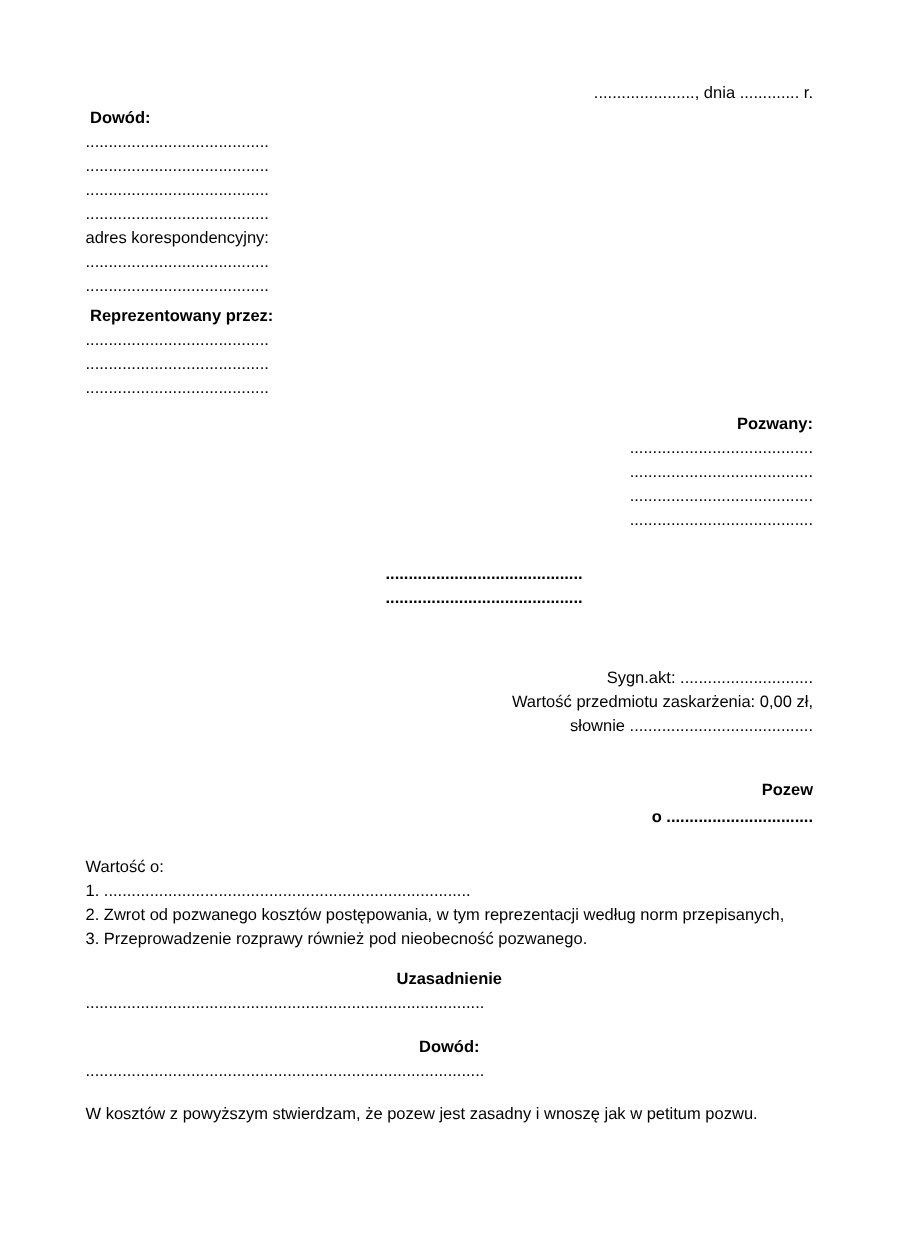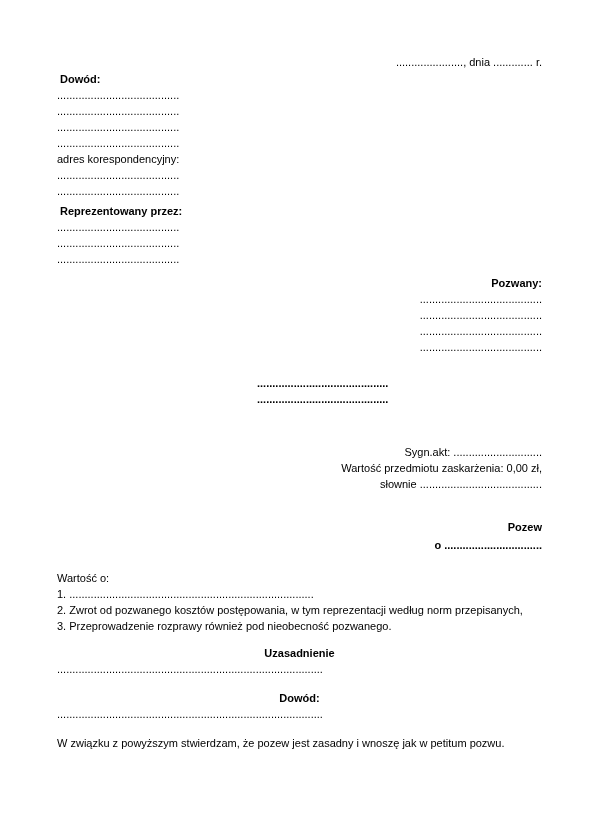--- a/index.html
+++ b/index.html
@@ -118,15 +118,15 @@
   <div class="justification-block">
     <div class="center-heading">Uzasadnienie</div>
     <div class="dotline">.......................................................................................</div>
   </div>
 
   <div class="evidence-block">
     <div class="center-heading">Dowód:</div>
     <div class="dotline">.......................................................................................</div>
   </div>
 
-  <div class="closing-block">W związku z powyższym stwierdzam, że pozew jest zasadny i wnoszę jak w petitum pozwu.</div>
+  <div class="closing-block">W kosztów z powyższym stwierdzam, że pozew jest zasadny i wnoszę jak w petitum pozwu.</div>
 
 </div>
 
 </body></html>

